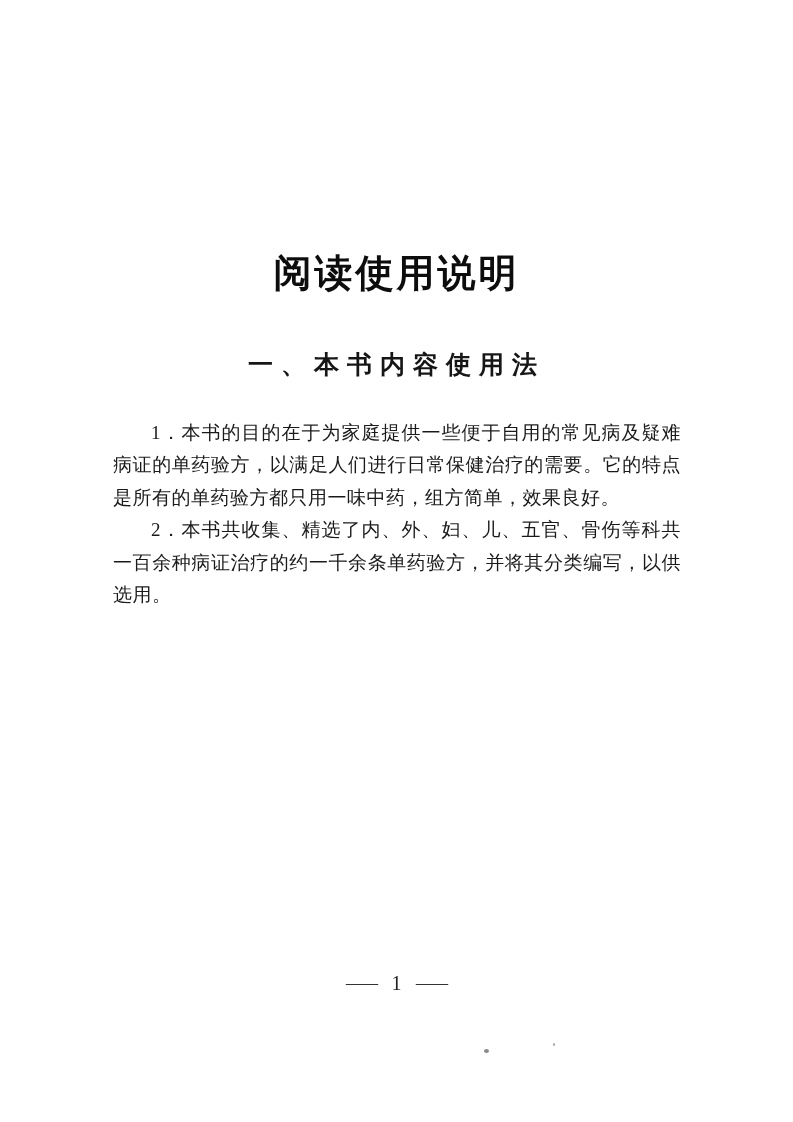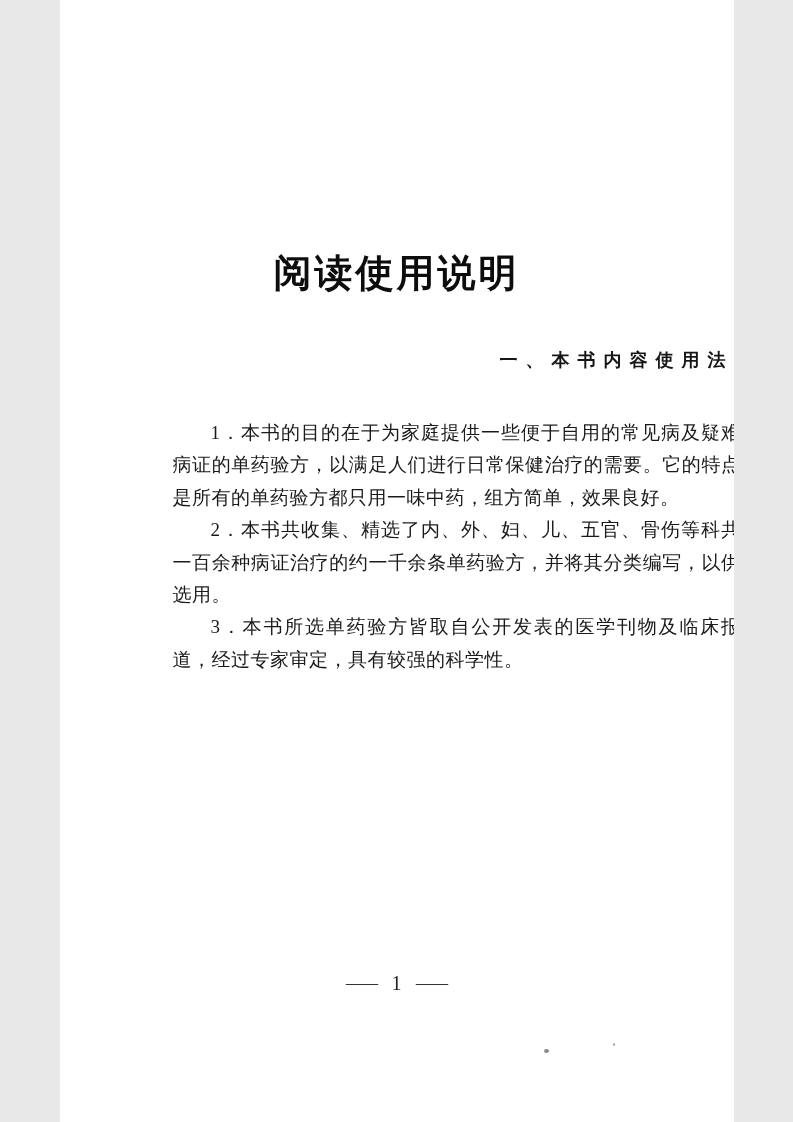--- a/index.html
+++ b/index.html
@@ -2,21 +2,21 @@
 <html><head>
 <meta charset="utf-8">
 <style>
   html, body {
     margin: 0;
     padding: 0;
     background: #e8e8e8;
   }
   .page {
     position: relative;
-    width: 674px;
+    width: 793px;
     height: 1122px;
     margin: 0 auto;
     background: #ffffff;
     overflow: hidden;
     color: #111111;
   }
   .doc-title {
     position: absolute;
     top: 248px;
     left: 0;
@@ -27,24 +27,24 @@
     font-size: 38px;
     letter-spacing: 3px;
     color: #0d0d0d;
     margin: 0;
   }
   .section-heading {
     position: absolute;
     top: 348px;
     left: 0;
     width: 100%;
-    text-align: right;
+    text-align: center;
     font-family: "Liberation Serif", serif;
     font-weight: 600;
-    font-size: 18px;
+    font-size: 25px;
     letter-spacing: 8px;
     color: #161616;
     margin: 0;
   }
   .body-text {
     position: absolute;
     top: 417px;
     left: 113px;
     width: 568px;
     font-family: "Liberation Serif", serif;
@@ -92,21 +92,20 @@
 
 <div class="page">
 
   <h1 class="doc-title">阅读使用说明</h1>
 
   <h2 class="section-heading">一、本书内容使用法</h2>
 
   <div class="body-text">
     <p>1．本书的目的在于为家庭提供一些便于自用的常见病及疑难病证的单药验方，以满足人们进行日常保健治疗的需要。它的特点是所有的单药验方都只用一味中药，组方简单，效果良好。</p>
     <p>2．本书共收集、精选了内、外、妇、儿、五官、骨伤等科共一百余种病证治疗的约一千余条单药验方，并将其分类编写，以供选用。</p>
-    <p>3．本书所选单药验方皆取自公开发表的医学刊物及临床报道，经过专家审定，具有较强的科学性。</p>
   </div>
 
   <div class="page-number">
     <span class="dash">—</span><span class="num">1</span><span class="dash">—</span>
   </div>
 
   <div class="speck speck-1"></div>
   <div class="speck speck-2"></div>
 
 </div>

